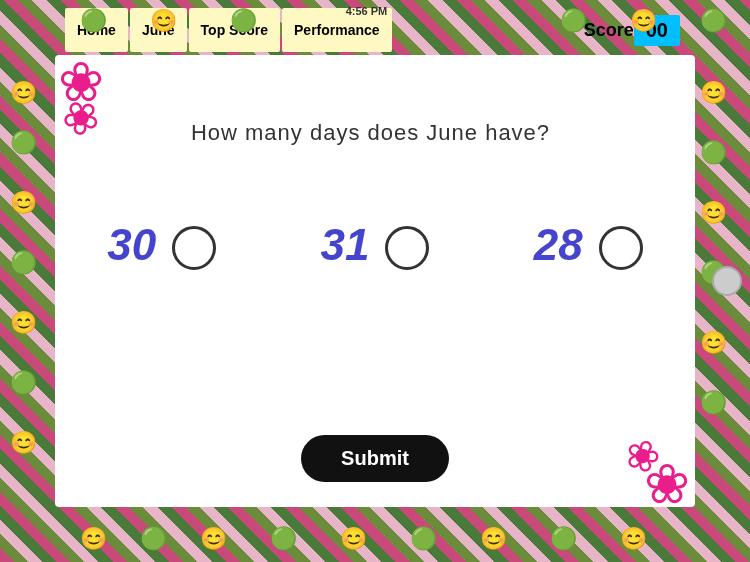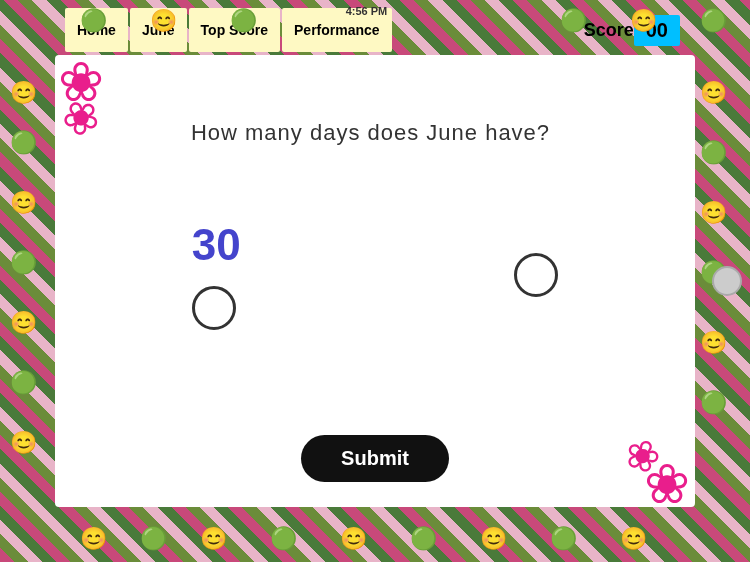--- a/index.html
+++ b/index.html
@@ -127,24 +127,25 @@
       left: 55px;
       right: 55px;
       display: flex;
       justify-content: space-around;
       align-items: center;
       z-index: 2;
     }
 
     .answer-choice {
       display: flex;
-      flex-direction: column;
-      align-items: flex-start;
+      flex-direction: row;
+      align-items: flex-end;
       gap: 16px;
       cursor: pointer;
+      font-style: italic;
     }
 
     .answer-number {
       font-size: 44px;
       font-weight: bold;
       color: #4444cc;
     }
 
     .answer-radio {
       width: 44px;
@@ -294,20 +295,25 @@
   <div id="question-area">
     <span id="question-text">How many days does June have?</span>
   </div>
 
   <div id="answers-area">
     <div class="answer-choice">
       <span class="answer-number">30</span>
       <div class="answer-radio"></div>
     </div>
     <div class="answer-choice">
+      <span class="answer-number">31</span>
+      <div class="answer-radio"></div>
+    </div>
+    <div class="answer-choice">
+      <span class="answer-number">28</span>
       <div class="answer-radio"></div>
     </div>
   </div>
 
   <div id="submit-area">
     <button id="submit-btn">Submit</button>
   </div>
 
   <div id="side-circle"></div>
 

